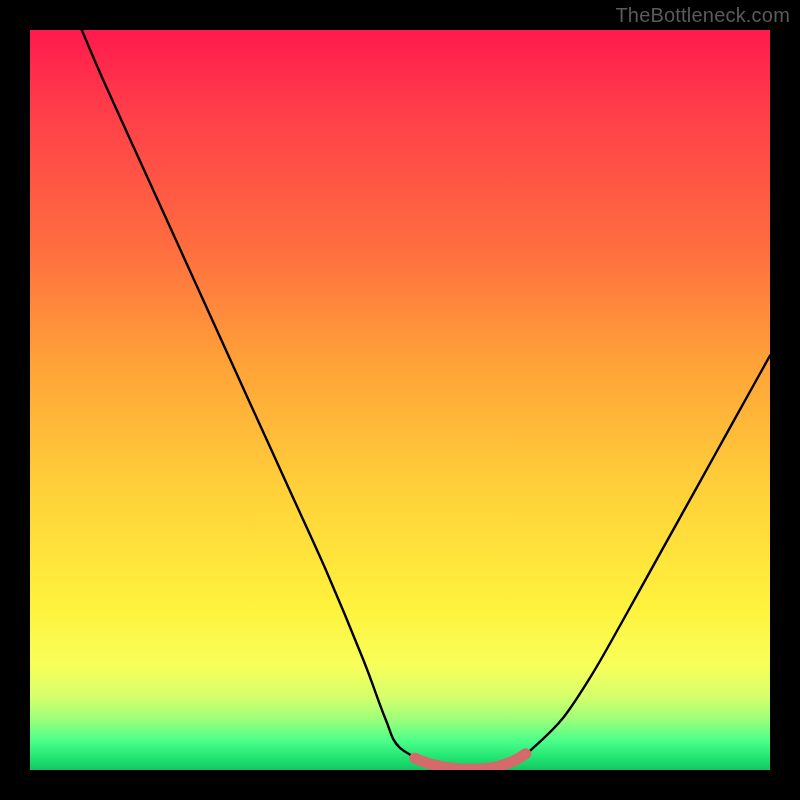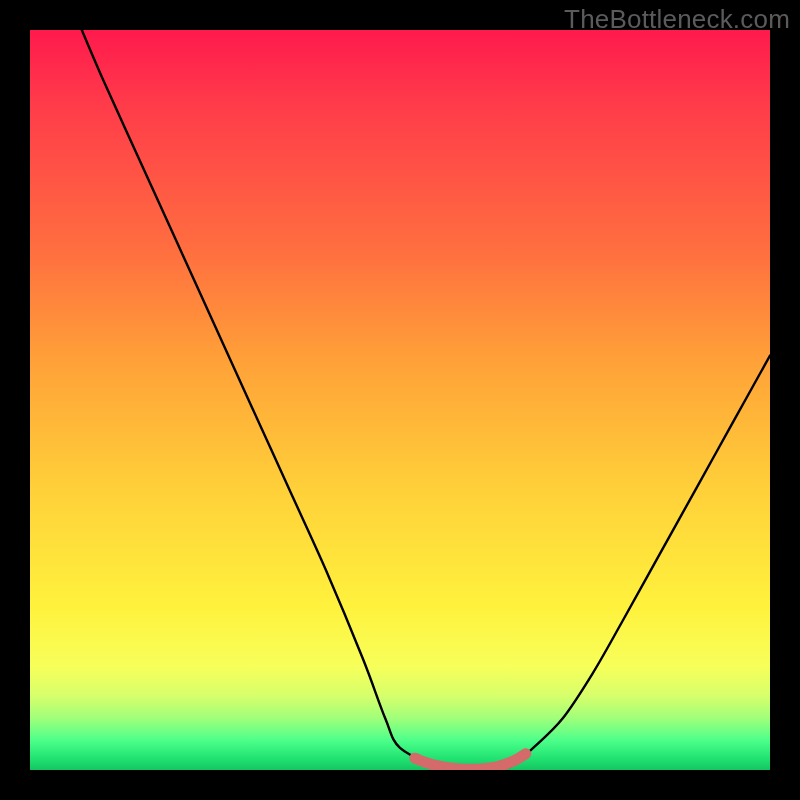--- a/index.html
+++ b/index.html
@@ -15,21 +15,21 @@
     position: relative;
     width: 800px;
     height: 800px;
     background: #000;
   }
   .watermark {
     position: absolute;
     top: 4px;
     right: 10px;
     color: #5b5b5b;
-    font-size: 26px;
+    font-size: 20px;
     font-weight: 500;
     letter-spacing: 0.2px;
     z-index: 20;
   }
   .plot-area {
     position: absolute;
     left: 30px;
     top: 30px;
     width: 740px;
     height: 740px;

